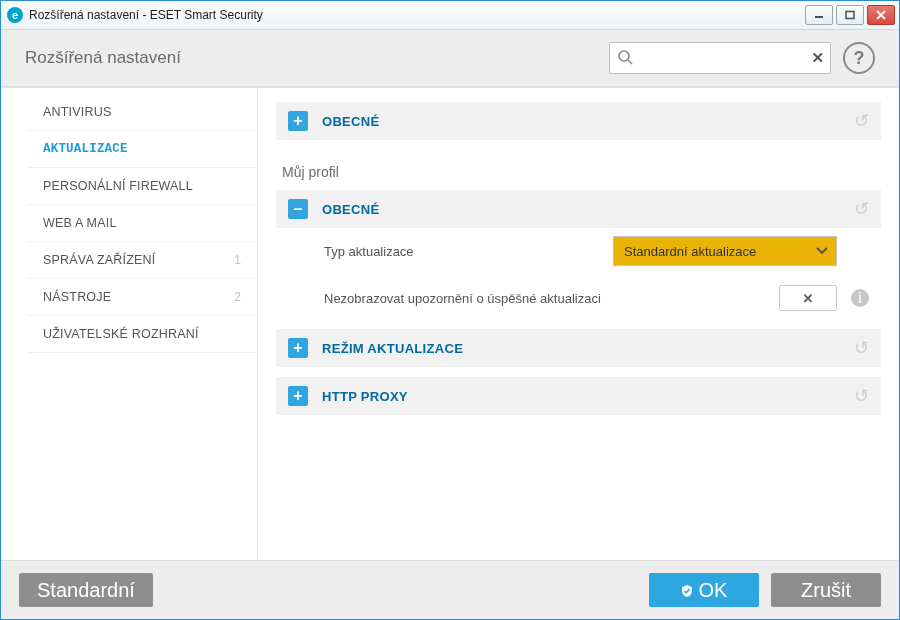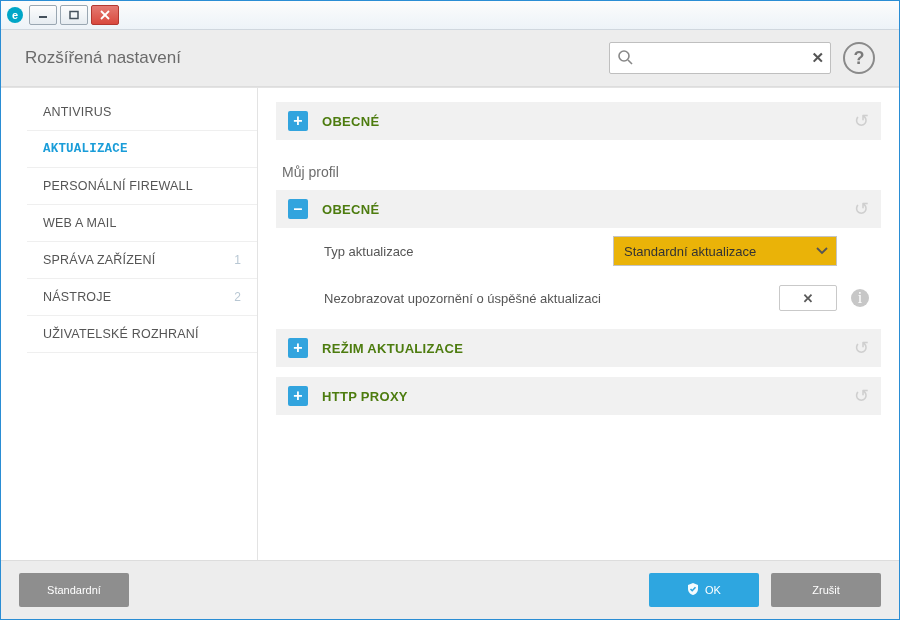--- a/index.html
+++ b/index.html
@@ -24,45 +24,46 @@
   .body{flex:1;display:flex;overflow:hidden;background:#fff;border-top:1px solid #e3e3e3;}
   .sidebar{width:230px;border-right:1px solid #e3e3e3;padding-top:6px;margin-left:26px;}
   .nav-item{padding:11px 16px;font-size:12.5px;color:#555;border-bottom:1px solid #efefef;cursor:pointer;display:flex;align-items:center;letter-spacing:.2px;}
   .nav-item .badge{margin-left:auto;color:#b8c7d3;font-size:12px;}
   .nav-item.active{color:#1a9dd9;font-weight:600;font-family:Liberation Mono, monospace;}
   
   .main{flex:1;padding:14px 18px;overflow:auto;background:#fff;}
   .section{margin-bottom:10px;}
   .sec-header{height:38px;background:#f1f1f1;display:flex;align-items:center;padding:0 12px;cursor:pointer;}
   .sq{width:20px;height:20px;background:#32a4de;color:#fff;display:flex;align-items:center;justify-content:center;border-radius:2px;font-weight:bold;font-size:16px;margin-right:14px;}
-  .sec-title{font-weight:600;color:#4d7c0f;font-size:13px;letter-spacing:.3px;flex:1;}
+  .sec-title{font-weight:600;color:#0369a1;font-size:13px;letter-spacing:.3px;flex:1;}
   .reset-ic{color:#cfcfcf;font-size:18px;}
   .subtitle{padding:14px 6px 10px;color:#6d6d6d;font-size:14px;}
   .row{display:flex;align-items:center;padding:8px 12px 8px 48px;background:#f1f1f1;margin-bottom:3px;}
   .row .label{flex:1;color:#555;font-size:13px;}
   .select{position:relative;width:200px;height:28px;border:1px solid #c4c4c4;background:#eab308;display:flex;align-items:center;padding:0 12px 0 10px;font-size:13px;color:#333;cursor:pointer;}
   .select .chev{position:absolute;right:6px;top:5px;}
   .toggle{width:56px;height:24px;border:1px solid #c9c9c9;background:#fff;border-radius:2px;display:flex;align-items:center;justify-content:center;color:#5a5a5a;font-weight:bold;cursor:pointer;}
   .info-ic{color:#bdbdbd;margin-left:14px;font-size:16px;width:18px;height:18px;border-radius:50%;background:#c7c7c7;color:#fff;display:flex;align-items:center;justify-content:center;font-style:normal;font-family:Georgia,serif;cursor:help;}
   .row-plain{background:transparent;}
   .nested .sec-header{background:#f1f1f1;}
   
   .footer{height:58px;background:#ededed;border-top:1px solid #ddd;display:flex;align-items:center;padding:0 18px;}
-  .btn{height:34px;min-width:110px;border:none;border-radius:2px;font-size:11px;cursor:pointer;color:#fff;display:flex;align-items:center;justify-content:center;gap:6px;padding:0 18px;}
+  .btn{height:34px;min-width:110px;border:none;border-radius:2px;font-size:20px;cursor:pointer;color:#fff;display:flex;align-items:center;justify-content:center;gap:6px;padding:0 18px;}
   .btn-gray{background:#8e8e8e;}
   .btn-blue{background:#2ea6e0;}
   .spacer{flex:1;}
 </style>
 </head>
 <body>
 
 <div class="window">
 
   <div class="titlebar">
     <div class="logo">e</div>
+    <div class="title">Rozšířená nastavení - ESET Smart Security</div>
     <div class="tb-btns">
       <div class="tb-btn">
         <svg width="12" height="10">
             <line x1="2" y1="7" x2="10" y2="7" stroke="#45515c" stroke-width="2"></line>
           </svg>
       </div>
       <div class="tb-btn">
         <svg width="12" height="10">
             <rect x="2" y="1.5" width="8" height="7" fill="none" stroke="#45515c" stroke-width="1.5"></rect>
           </svg>

